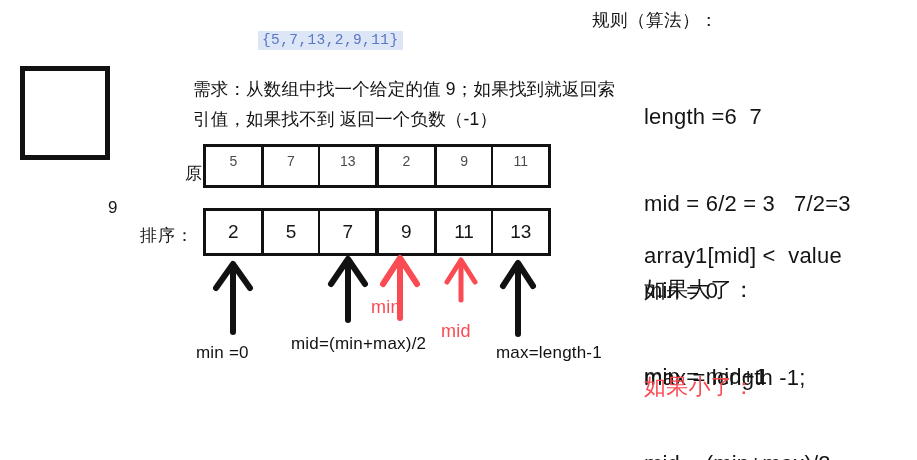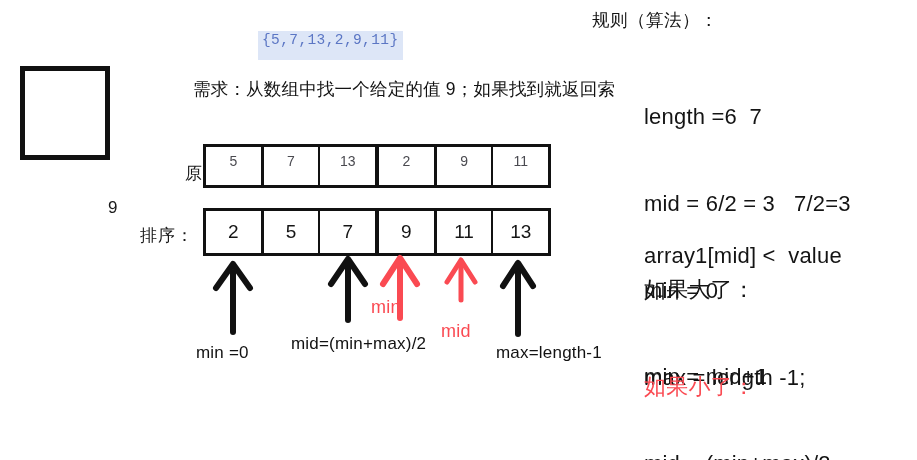--- a/index.html
+++ b/index.html
@@ -42,21 +42,21 @@
   
   .array-literal {
     position: absolute;
     left: 258px;
     top: 31px;
     font-family: "Liberation Mono", monospace;
     font-size: 14.5px;
     letter-spacing: 0.4px;
     color: #5b76c4;
     background: #dde6f7;
-    padding: 1px 4px 12px 4px;
+    padding: 1px 4px 2px 4px;
     white-space: pre;
   }
 
   
   .requirement {
     position: absolute;
     left: 193px;
     top: 58px;
     width: 446px;
     font-size: 17.5px;
@@ -166,20 +166,21 @@
 <div id="canvas">
 
   <div class="empty-box"></div>
 
   <div class="search-value">9</div>
 
   <div class="array-literal">{5,7,13,2,9,11}</div>
 
   <div class="requirement">
     <span class="line">需求：从数组中找一个给定的值 9；如果找到就返回索</span>
+    <span class="line">引值，如果找不到 返回一个负数（-1）</span>
   </div>
 
   <div class="row-label orig">原始：</div>
   <div class="row-label sorted">排序：</div>
 
   <div class="array-strip original">
     <div class="cell j1">
         <span>5</span>
       </div>
     <div class="cell j2">

